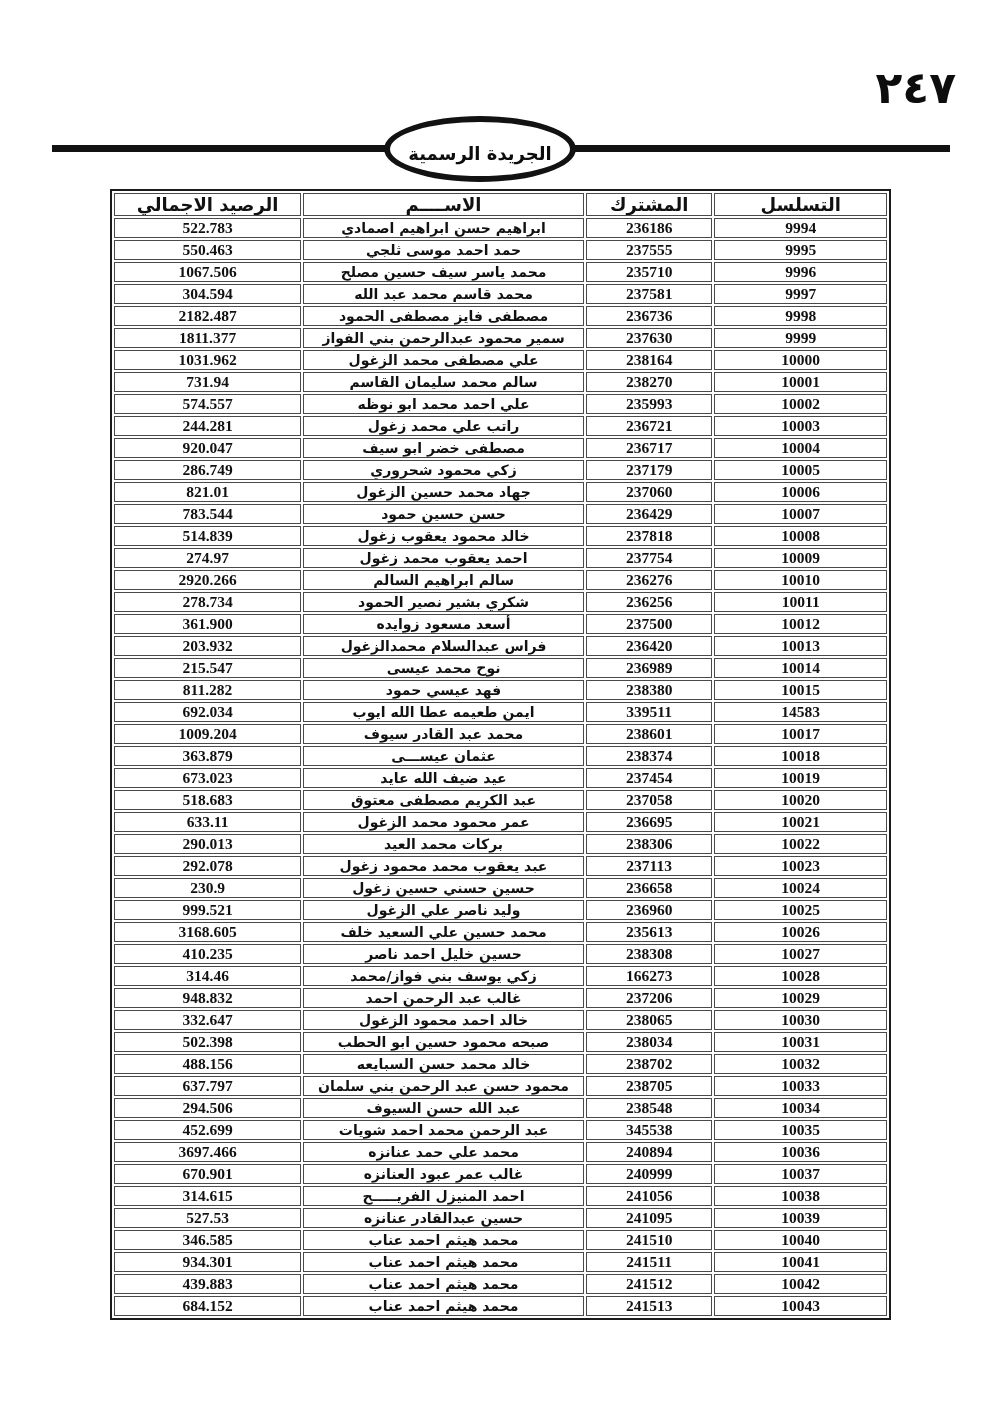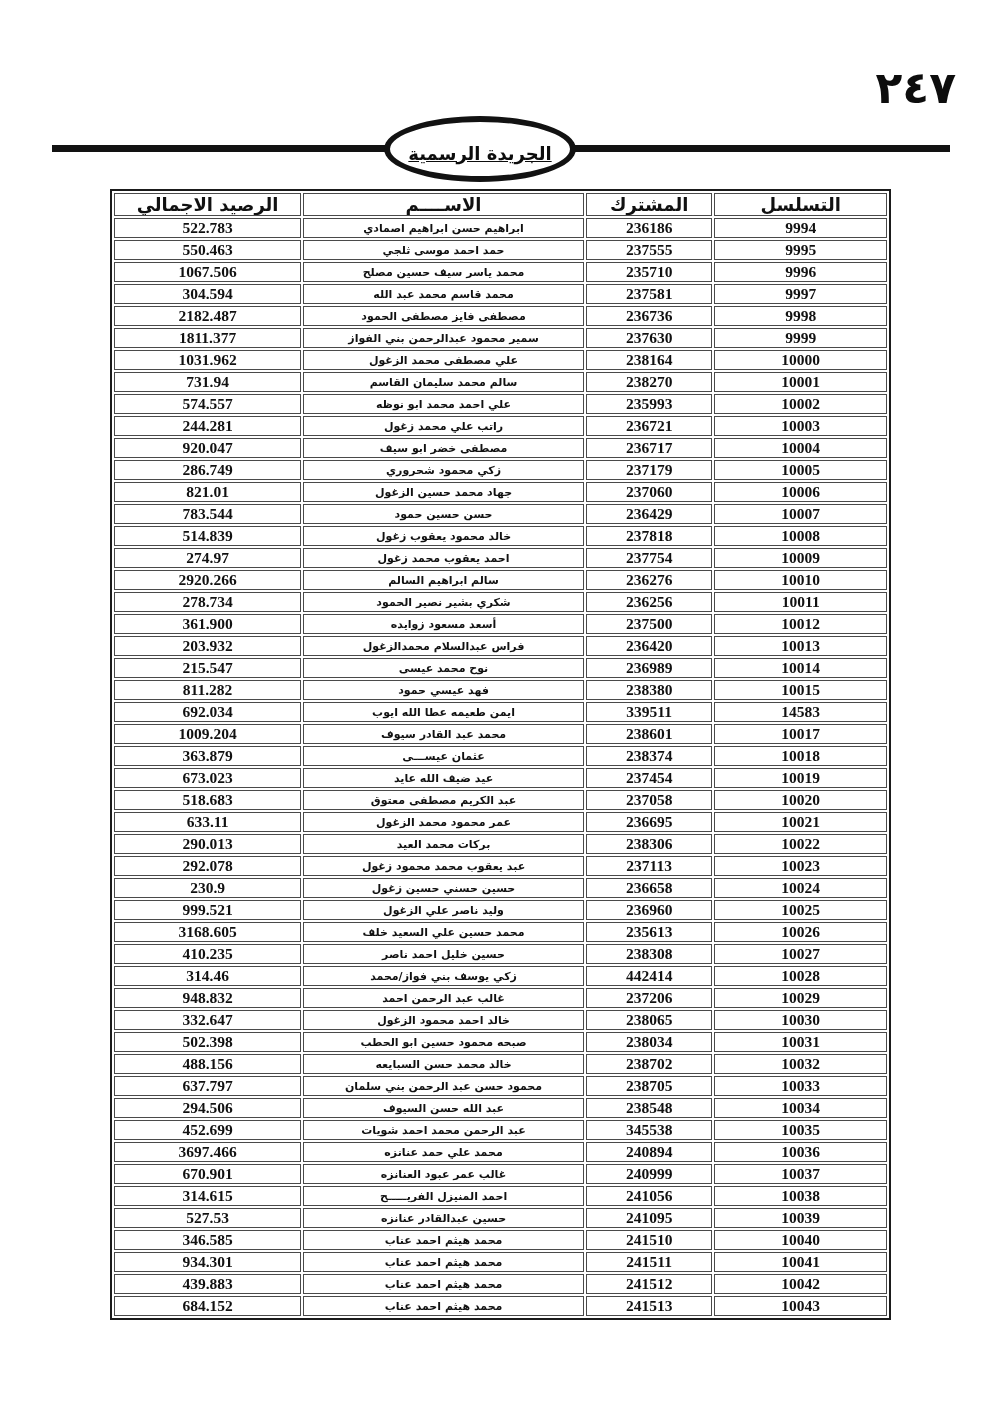--- a/index.html
+++ b/index.html
@@ -43,21 +43,20 @@
     display: flex;
     align-items: center;
     justify-content: center;
     padding-top: 8px;
   }
   .banner-oval .banner-label {
     font-weight: bold;
     font-size: 18px;
     color: #0d0d0d;
     white-space: nowrap;
-    text-decoration: underline;
   }
 
   
   .table-wrap {
     position: absolute;
     top: 189px; left: 110px;
     width: 781px;
   }
   table.gazette {
     width: 100%;
@@ -84,21 +83,21 @@
   }
   td.cell-num {
     font-family: "Liberation Serif", serif;
     font-weight: bold;
     font-size: 15.5px;
     direction: ltr;
   }
   td.cell-name {
     font-family: "DejaVu Sans", sans-serif;
     font-weight: bold;
-    font-size: 11px;
+    font-size: 14px;
   }
   col.c-serial  { width: 22.5%; }
   col.c-sub     { width: 16.5%; }
   col.c-name    { width: 36.6%; }
   col.c-balance { width: 24.4%; }
 </style>
 </head>
 <body>
 
 <div class="page-number">٢٤٧</div>
@@ -324,21 +323,21 @@
           <td class="cell-num">3168.605</td>
         </tr>
         <tr>
           <td class="cell-num">10027</td>
           <td class="cell-num">238308</td>
           <td class="cell-name">حسين  خليل  احمد ناصر</td>
           <td class="cell-num">410.235</td>
         </tr>
         <tr>
           <td class="cell-num">10028</td>
-          <td class="cell-num">442414</td>
+          <td class="cell-num">166273</td>
           <td class="cell-name">زكي يوسف بني فواز/محمد</td>
           <td class="cell-num">314.46</td>
         </tr>
         <tr>
           <td class="cell-num">10029</td>
           <td class="cell-num">237206</td>
           <td class="cell-name">غالب عبد الرحمن  احمد</td>
           <td class="cell-num">948.832</td>
         </tr>
         <tr>

